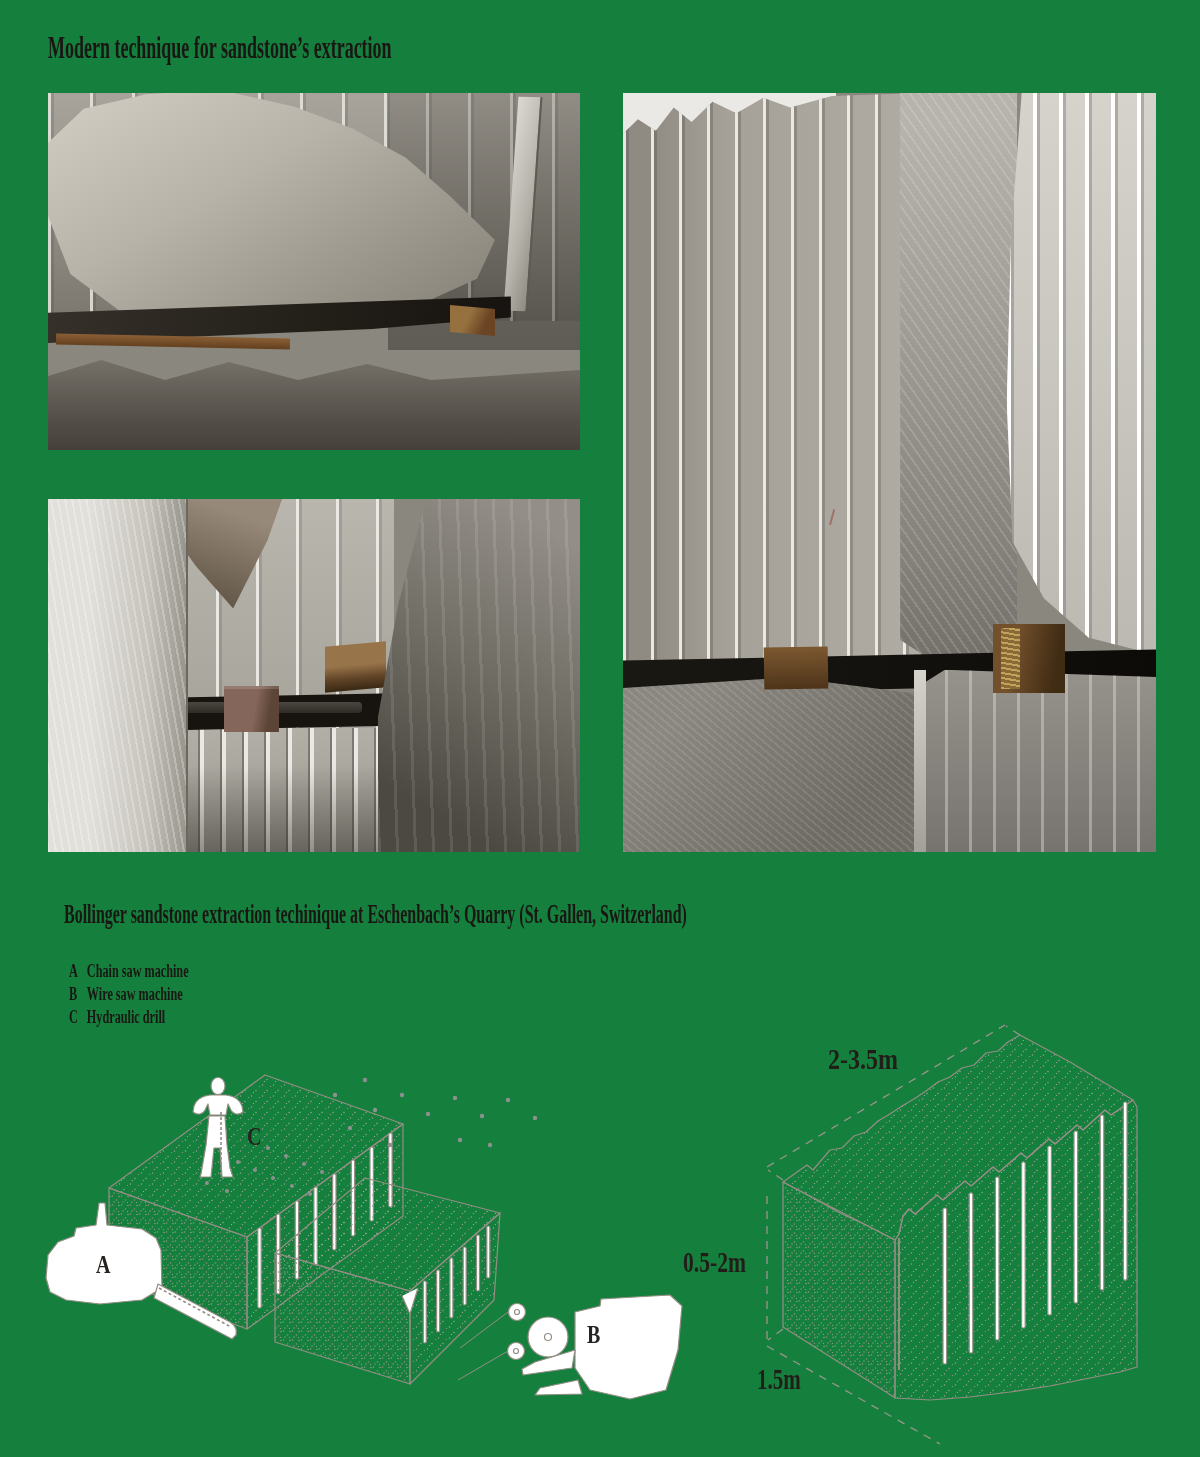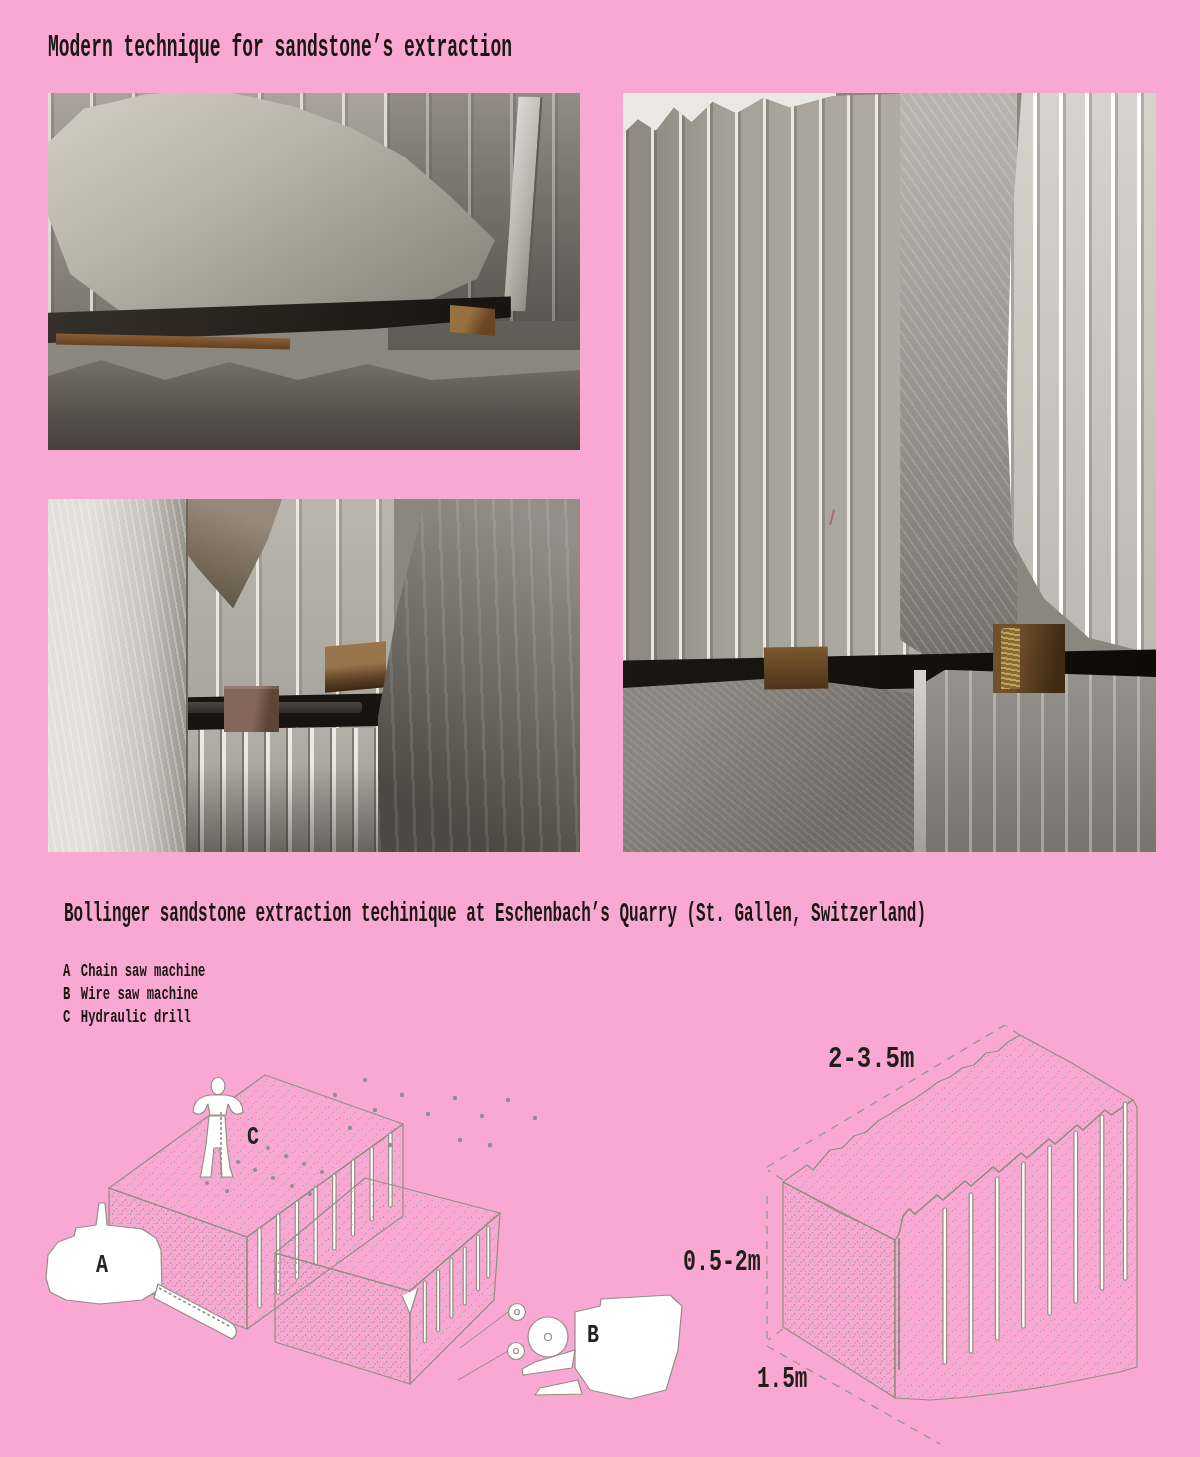--- a/index.html
+++ b/index.html
@@ -1,28 +1,28 @@
 <!DOCTYPE html>
 <html><head>
 <meta charset="utf-8">
 <style>
   html,body { margin:0; padding:0; background:#ffffff; }
   .page {
     position:relative; width:1200px; height:1457px; margin:0 auto;
-    background:#f9a8d4; overflow:hidden;
-    font-family:Liberation Mono, monospace;
+    background:#15803d; overflow:hidden;
+    font-family:Liberation Serif, serif;
   }
   
   .cx {
     position:absolute; display:inline-block; white-space:nowrap;
     font-weight:bold; color:#191613; transform-origin:0 0;
   }
   .main-title   { left:48px;  top:30px;  font-size:31px; transform:scaleX(.58); }
   .section-title{ left:64px;  top:898px; font-size:28px; transform:scaleX(.57); }
-  .legend { position:absolute; left:63px; top:960px; }
+  .legend { position:absolute; left:69px; top:960px; }
   .legend-row { transform:scaleX(.66); transform-origin:0 0; font-weight:bold;
                 font-size:18.5px; line-height:23px; color:#191613; white-space:nowrap; }
   .lkey { display:inline-block; width:27px; }
   .abc  { font-size:25px; transform:scaleX(.8); color:#262220; }
   .dim  { font-size:30px; color:#211d19; }
   #label-a { left:96px;  top:1251px; }
   #label-b { left:587px; top:1321px; }
   #label-c { left:247px; top:1123px; }
   #dim-top    { left:828px; top:1042px; transform:scaleX(.80); }
   #dim-left   { left:683px; top:1245px; transform:scaleX(.72); }

